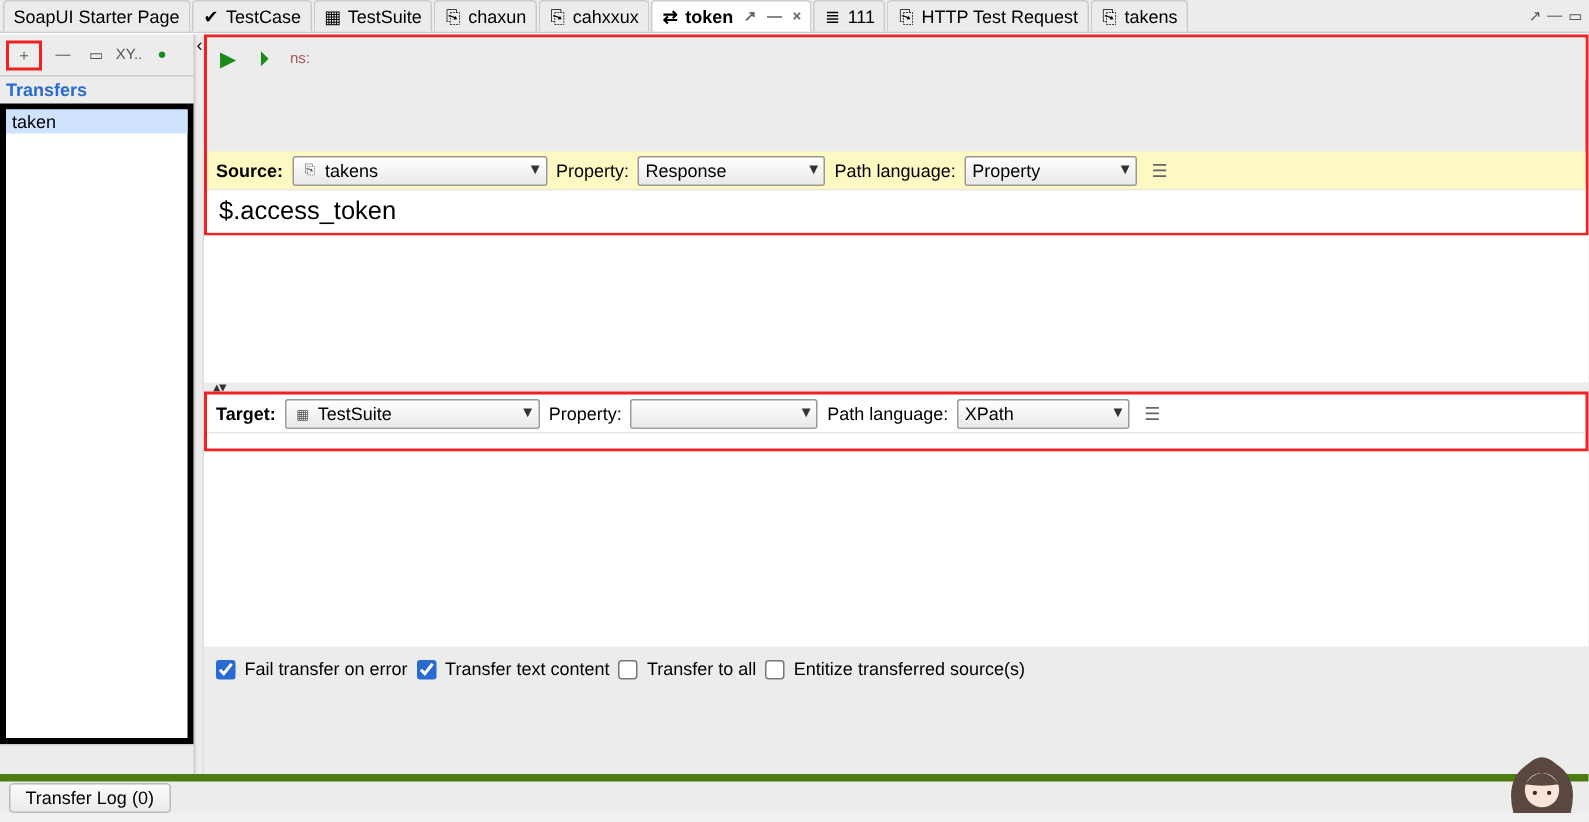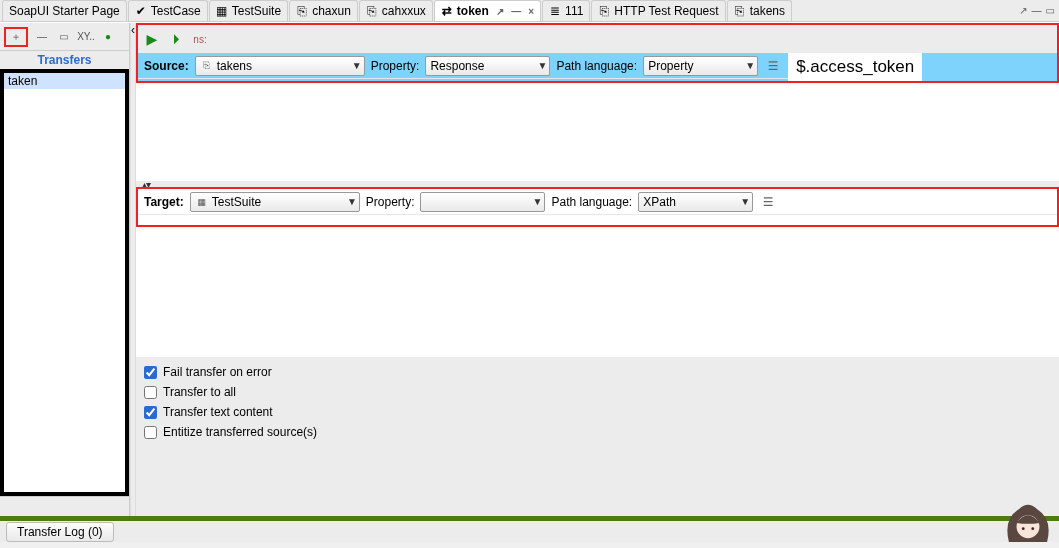--- a/index.html
+++ b/index.html
@@ -13,34 +13,34 @@
   .tab .icon { width: 12px; height: 12px; display:flex; align-items:center; justify-content:center;}
   .tab-close { margin-left: 3px; font-size: 10px; color:#666; }
   .tabs-right { margin-left: auto; display:flex; align-items:center; padding-right:4px; gap:4px; font-size:10px; color:#555;}
 
   
   .main-split { display:flex; flex: 1 1 auto; border-top: 1px solid #fff; }
   .sidebar { width: 130px; border-right: 1px solid #ccc; display:flex; flex-direction:column; }
   .side-toolbar { height: 28px; display:flex; align-items:center; gap:6px; padding: 0 4px; border-bottom:1px solid #ccc;}
   .side-toolbar .hl { border: 2px solid #e22; padding: 0px 2px; }
   .tool-icon { width:16px; height:16px; display:flex; align-items:center; justify-content:center; font-size:10px; color:#555; cursor:pointer;}
-  .transfers-title { color: #2a6bd1; font-weight: bold; padding: 2px 4px; text-align: center; }
+  .transfers-title { color: #2a6bd1; font-weight: bold; padding: 2px 4px; }
   .transfer-list { flex:1; background:#fff; border:4px solid #000000; margin:0 0 0 0;}
   .transfer-item { background:#cfe3ff; padding: 1px 4px; cursor:pointer;}
   .sidebar-bottom { height:20px; border-top:1px solid #ccc;}
 
   
   .right-pane { flex:1; display:flex; flex-direction:column; background:#ececec; }
   .right-inner { flex:1; display:flex; flex-direction:column; }
   .inner-toolbar { height:28px; display:flex; align-items:center; gap:8px; padding:0 6px; }
   .play { color:#1a8a1a; font-size:14px; }
   .ns { color:#a55; font-size:10px; }
 
   .box-red { border: 2px solid #e22; }
-  .source-box { background:#7dd3fc; display:flex; flex-direction:row; }
+  .source-box { background:#fef9c3; display:flex; flex-direction:column;margin-top:48px; }
   .row { height:26px; display:flex; align-items:center; gap:6px; padding: 3px 6px; border-bottom:1px solid #e6e6e6;}
   .row label { font-weight:bold; }
   .row label.plain { font-weight:normal; }
   .combo { display:flex; align-items:center; border:1px solid #999; background:linear-gradient(#fff,#e9e9e9); height:20px; padding: 0 16px 0 4px; position:relative; min-width:90px; font-size:12px; border-radius:2px;}
   .combo .arrow { position:absolute; right:2px; top:3px; font-size:10px; color:#333;}
   .combo .mini-icon{ width:14px; height:12px; display:flex; align-items:center; justify-content:center; margin-right:3px; font-size:9px; color:#555;}
   .combo.w170{width:170px}
   .combo.w125{width:125px}
   .combo.w115{width:115px}
   .mini-btn{ width:18px; height:18px; display:flex; align-items:center; justify-content:center; color:#666; font-size:12px; cursor:pointer;}
@@ -48,21 +48,21 @@
   .expr-area { padding: 4px 8px; background:#fff; font-size:17px; min-height:18px;}
 
   .sep-bar { height: 6px; display:flex; align-items:center; justify-content:flex-start; padding-left:6px; font-size:10px; color:#333; cursor:row-resize;}
   .sep-bar span{letter-spacing:-1px;}
 
   .target-box { background:#fff; }
   .target-fill { background:#fff; height: 130px;}
 
   
   .check-area { display:flex; padding: 8px 8px 8px 8px; gap: 0; }
-  .check-col { flex:1; display:flex; flex-direction:column; gap:6px; }
+  .check-col { flex:1; display:flex; flex-direction:row; gap:6px;align-items:center; }
   .chk { display:flex; align-items:center; gap:6px; }
   .chk input { width:13px; height:13px; accent-color:#2a6bd1;}
 
   
   .bottom-bar { height: 26px; border-top:5px solid #4d7c0f; display:flex; align-items:center; padding-left:6px;}
   .log-tab { border:1px solid #bbb; border-radius:3px; background:linear-gradient(#fdfdfd,#e9e9e9); height:20px; display:flex; align-items:center; padding: 0 10px; cursor:pointer;}
   
   .right-divider { width:6px; background:#ececec; border-left:1px solid #ddd; border-right:1px solid #ddd; cursor:col-resize;}
   .rowline { display:flex; flex:1; min-height:0;}
   
@@ -206,26 +206,26 @@
 
           <div class="target-fill"></div>
 
           <div class="check-area">
             <div class="check-col">
               <label class="chk">
                   <input type="checkbox" checked="" style="">
                   <span>Fail transfer on error</span>
                 </label>
               <label class="chk">
+                  <input type="checkbox" checked="" style="">
+                  <span>Transfer text content</span>
+                </label>
+              <label class="chk">
                   <input type="checkbox" style="">
                   <span>Transfer to all</span>
-                </label>
-              <label class="chk">
-                  <input type="checkbox" checked="" style="">
-                  <span>Transfer text content</span>
                 </label>
               <label class="chk">
                   <input type="checkbox" style="">
                   <span>Entitize transferred source(s)</span>
                 </label>
             </div>
           </div>
         </div>
       </div>
     </div>

